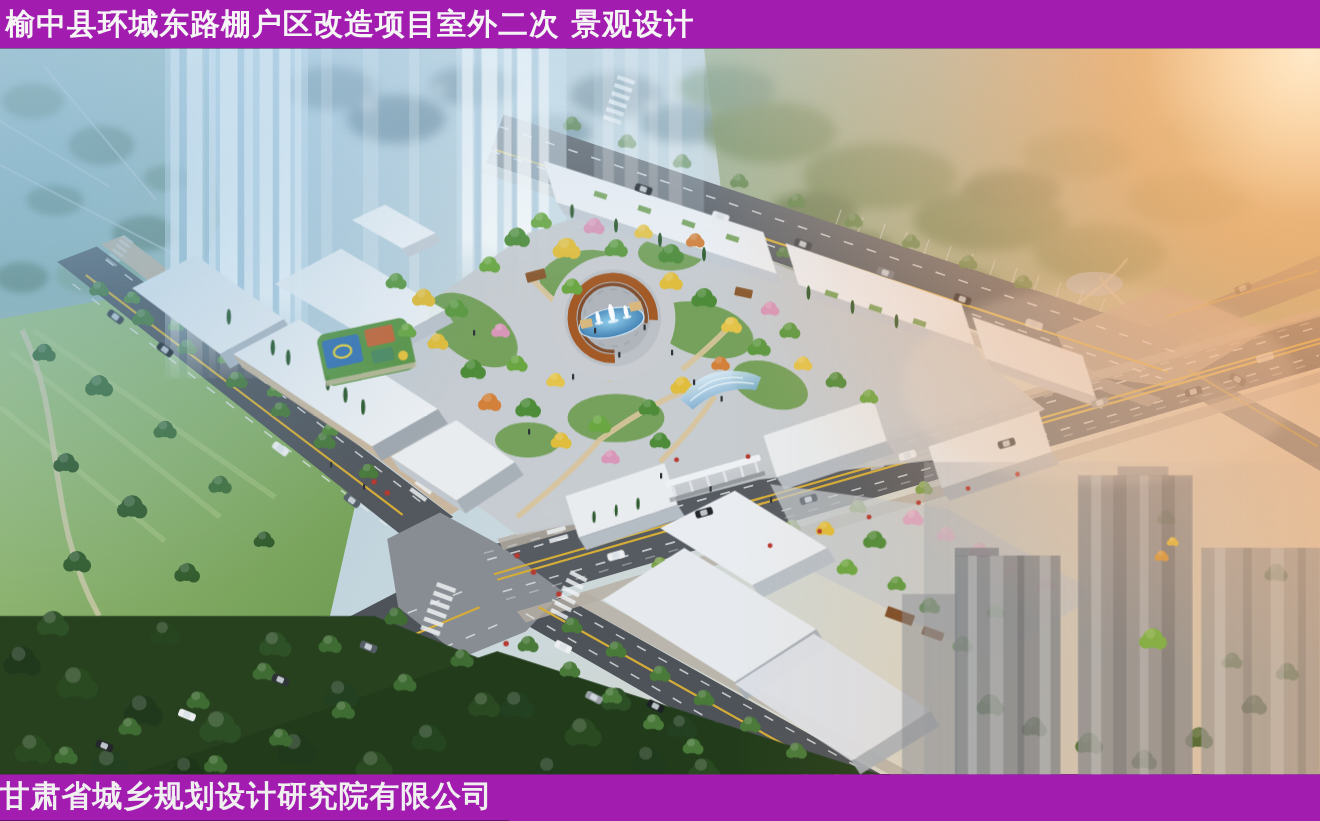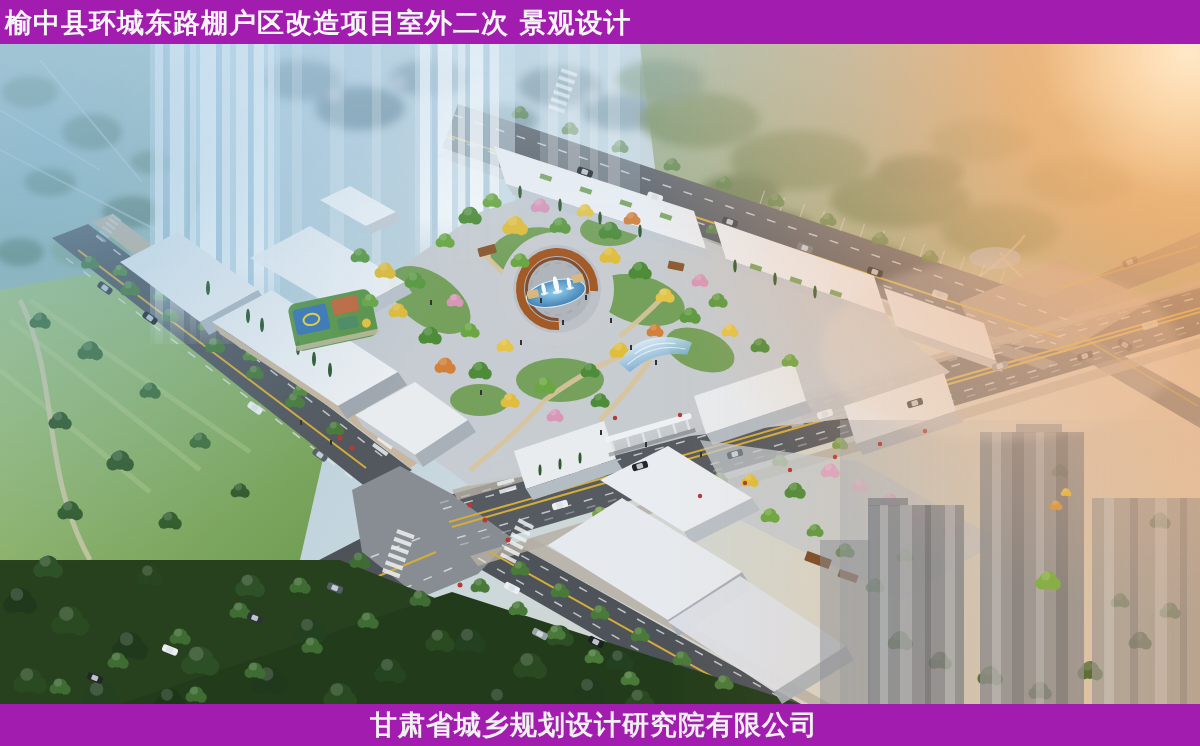--- a/index.html
+++ b/index.html
@@ -1,20 +1,20 @@
 <!DOCTYPE html>
 <html><head>
 <meta charset="utf-8">
 <style>
   html,body{margin:0;padding:0;background:#111;}
   .stage{position:relative;width:1200px;height:746px;overflow:hidden;background:#000;
          font-family:"Liberation Sans","DejaVu Sans",sans-serif;}
   .bar{position:absolute;left:0;width:100%;background:#a21caf;color:#f3f3f3;overflow:hidden;white-space:nowrap;}
   .bar.top{top:0;height:44px;line-height:46px;}
-  .bar.bottom{top:704px;height:42px;line-height:42px;text-align:center;}
+  .bar.bottom{top:704px;height:42px;line-height:42px;text-align:left;}
   .title-text{font-family:"DejaVu Serif","Liberation Serif",serif;font-size:27px;font-weight:600;
               letter-spacing:1px;padding-left:5px;color:#f5f5f5;}
   .credit-text{font-family:"DejaVu Serif","Liberation Serif",serif;font-size:27px;font-weight:600;
                letter-spacing:1px;padding-right:12px;color:#f0f0f0;}
   .scene{position:absolute;top:44px;left:0;width:1200px;height:660px;}
   .scene svg{display:block;}
 </style>
 </head>
 <body>
 

